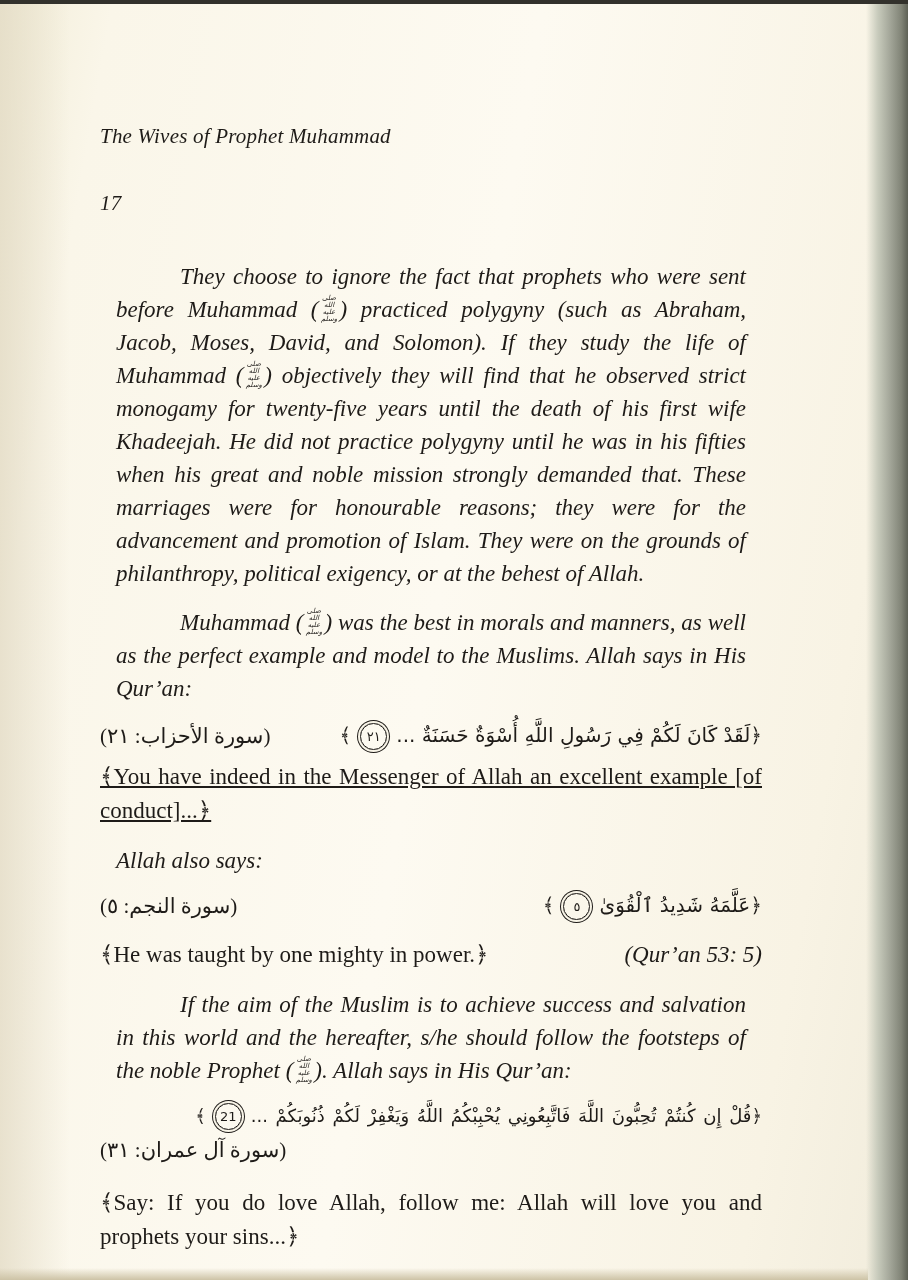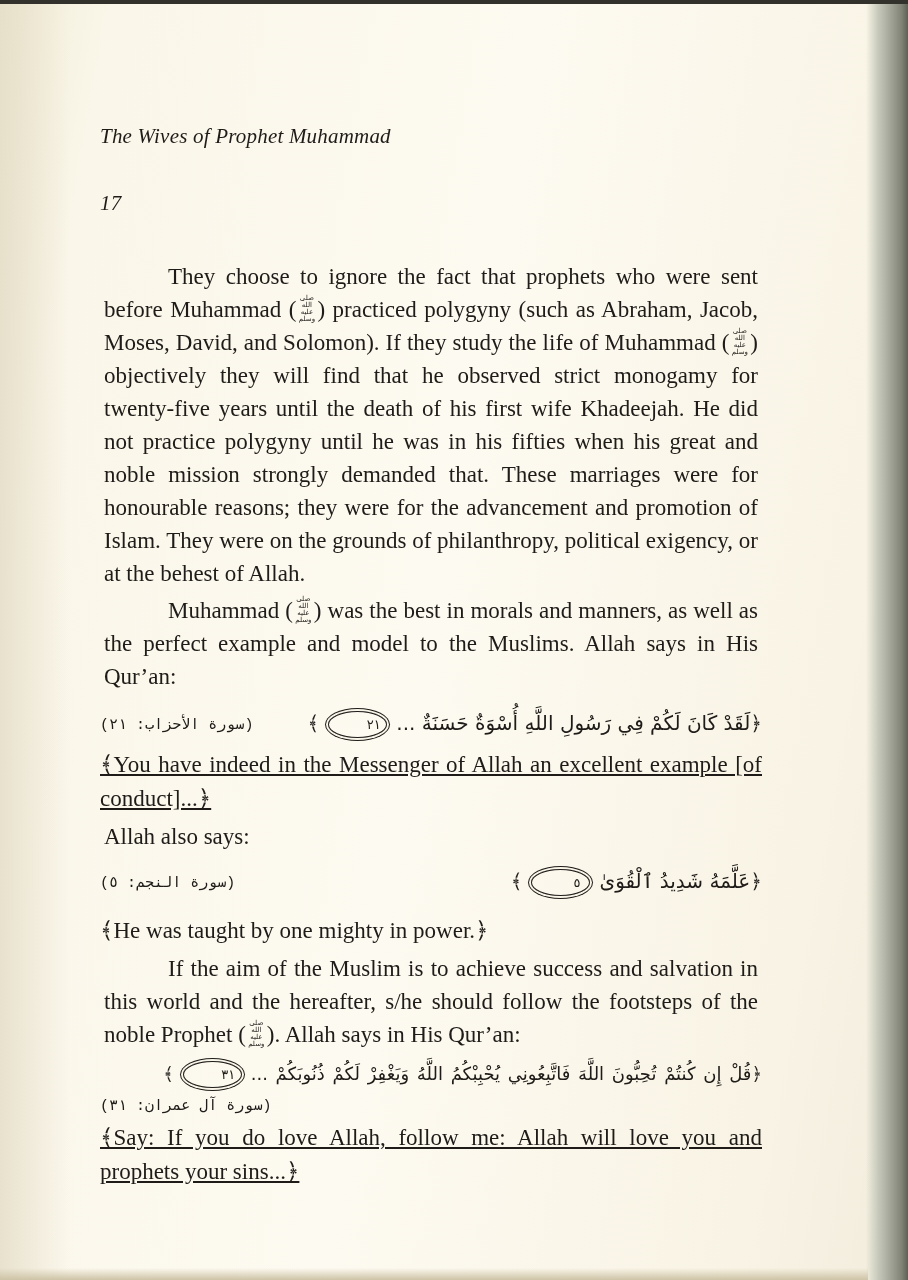--- a/index.html
+++ b/index.html
@@ -28,53 +28,53 @@
 
   .content { position: absolute; left: 100px; top: 124px; width: 662px; }
 
   .page-header {
     display: flex; justify-content: flex-end; align-items: baseline; gap: 42px;
     font-style: italic; font-size: 21px; letter-spacing: 0.2px;
     margin: 0 2px 44px 0;
     flex-direction: column;
   }
 
-  p.body { font-size: 23px; line-height: 33px; text-align: justify; margin: 4px; }
+  p.body { font-size: 23px; line-height: 33px; text-align: justify; margin: 16px; font-style: italic; }
   .indent { text-indent: 64px; }
   .mt-p2 { margin-top: 16px; }
   .mt-p3 { margin-top: 8px; }
 
   
   .pbuh {
     display: inline-block; width: 21px;
     font-family: "DejaVu Sans", sans-serif;
     font-size: 7px; line-height: 1; text-align: center;
     vertical-align: -4px; white-space: normal; text-indent: 0;
   }
 
   .arabic { font-family: "DejaVu Sans", sans-serif; direction: rtl; unicode-bidi: isolate; }
 
   .verse-row { display: flex; justify-content: space-between; align-items: center; }
   .verse-row-1 { margin-top: 18px; }
   .verse-row-2 { margin-top: 16px; }
   .verse-ar { font-size: 20px; }
-  .citation { font-size: 15px; font-family: Liberation Mono, monospace; direction: rtl; unicode-bidi: isolate; }
+  .citation { font-size: 21px; font-family: Liberation Serif, serif; direction: rtl; unicode-bidi: isolate; }
 
   .ayah-marker {
     display: inline-flex; align-items: center; justify-content: center;
     width: 25px; height: 25px; border-radius: 50%;
     border: 1px solid #1e1b18;
     box-shadow: 0 0 0 2px #f9f5e8, 0 0 0 3px #1e1b18;
-    font-size: 13px; line-height: 1; margin: 0 9px; vertical-align: middle; padding-left: 32px;
+    font-size: 13px; line-height: 1; margin: 0 9px; vertical-align: middle;
   }
 
   .translation { font-size: 23px; line-height: 34px; margin: 0; }
   .mt-t1 { margin-top: 10px; text-decoration: underline; }
   .mt-t2 { margin-top: 18px; }
-  .mt-t3 { margin-top: 6px; text-decoration: underline; }
+  .mt-t3 { margin-top: 23px; }
   .t-line1 { display: block; text-align: justify; text-align-last: justify; }
   .t-line2 { display: flex; justify-content: space-between; align-items: baseline; }
   .ref { font-style: italic; white-space: nowrap; }
 
   .also-says { margin-top: 12px; text-align: left; }
 
   .verse3-ar { margin-top: 10px; font-size: 18px; text-align: right; white-space: nowrap; word-spacing: 2px; }
   .citation3 { margin-top: 8px; text-align: left; }
 </style>
 </head>
@@ -112,26 +112,27 @@
     <p class="body also-says">Allah also says:</p>
 
     <div class="verse-row verse-row-2">
       <span class="citation">(سورة النجم: ٥)</span>
       <span class="arabic verse-ar"><span>﴿عَلَّمَهُ شَدِيدُ ٱلْقُوَىٰ</span><span class="ayah-marker">٥</span><span>﴾</span></span>
     </div>
 
     <div class="translation mt-t2">
       <span class="t-line2">
         <span>﴾He was taught by one mighty in power.﴿</span>
+        <span class="ref">(Qur’an 53: 5)</span>
       </span>
     </div>
 
     <p class="body indent mt-p3"><span>If the aim of the Muslim is to achieve success and salvation in this world and the hereafter, s/he should follow the footsteps of the noble Prophet (</span><span class="pbuh">صلى الله عليه وسلم</span><span>). Allah says in His Qur’an:</span></p>
 
-    <div class="arabic verse3-ar"><span>﴿قُلْ إِن كُنتُمْ تُحِبُّونَ اللَّهَ فَاتَّبِعُونِي يُحْبِبْكُمُ اللَّهُ وَيَغْفِرْ لَكُمْ ذُنُوبَكُمْ ...</span><span class="ayah-marker">٣١</span><span>﴾</span></div>
+    <div class="arabic verse3-ar"><span>﴿قُلْ إِن كُنتُمْ تُحِبُّونَ اللَّهَ فَاتَّبِعُونِي يُحْبِبْكُمُ اللَّهُ وَيَغْفِرْ لَكُمْ ذُنُوبَكُمْ ...</span><span class="ayah-marker">21</span><span>﴾</span></div>
 
     <div class="citation3">
       <span class="citation">(سورة آل عمران: ٣١)</span>
     </div>
 
     <div class="translation mt-t3">
       <span class="t-line1">﴾Say: If you do love Allah, follow me: Allah will love you and</span>
       <span class="t-line2">
         <span>prophets your sins...﴿</span>
       </span>

